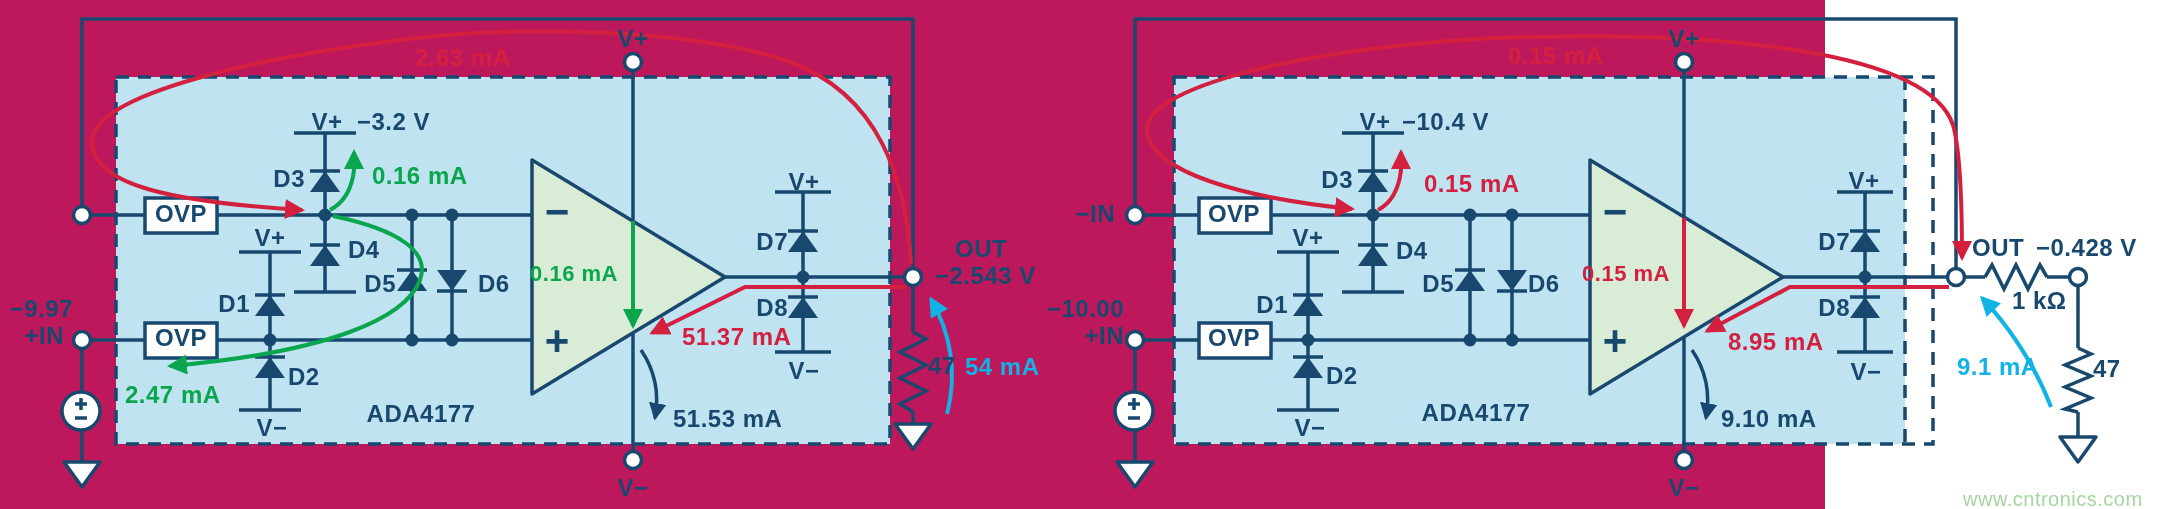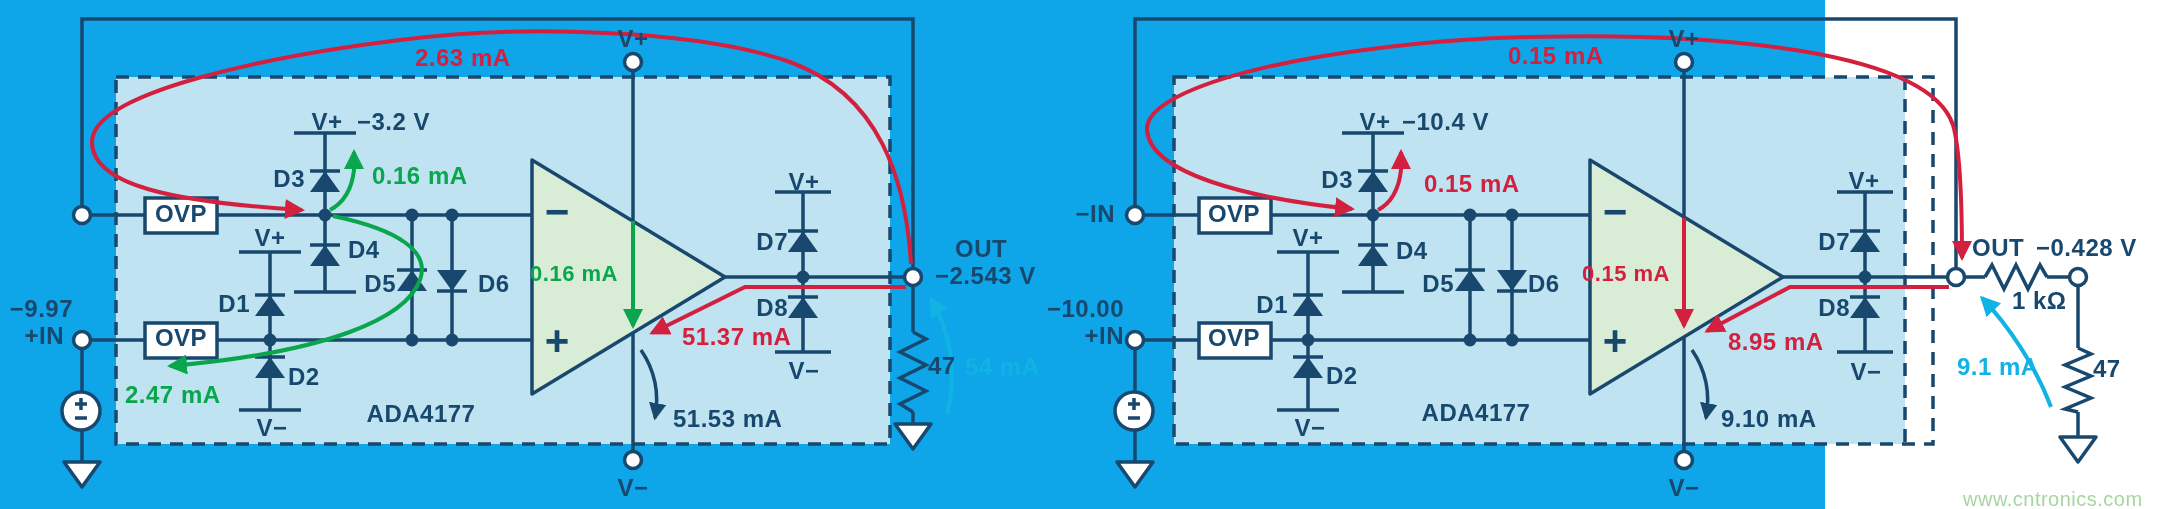--- a/index.html
+++ b/index.html
@@ -1,16 +1,16 @@
 <!DOCTYPE html>
 <html><head>
 <meta charset="utf-8">
 <style>
   html,body{margin:0;padding:0;background:#ffffff;}
-  .stage{width:1825px;height:509px;position:relative;background:#0ea5e9;}
+  .stage{width:1825px;height:509px;position:relative;background:#be185d;}
   svg{display:block;}
   .w{stroke:#18486e;stroke-width:3.5;fill:none;}
   .dash{stroke:#18486e;stroke-width:3.5;fill:none;stroke-dasharray:13 9;}
   .icfill{fill:#bfe3f1;stroke:none;}
   .oa{fill:#d9ecd5;stroke:#18486e;stroke-width:3.5;stroke-linejoin:round;}
   .df{fill:#18486e;stroke:none;}
   .tcirc{fill:#ffffff;stroke:#18486e;stroke-width:3.5;}
   .gn{fill:#ffffff;stroke:#18486e;stroke-width:3.5;stroke-linejoin:round;}
   .nd{fill:#18486e;}
   .cr{stroke:#d4203f;stroke-width:4;fill:none;}

